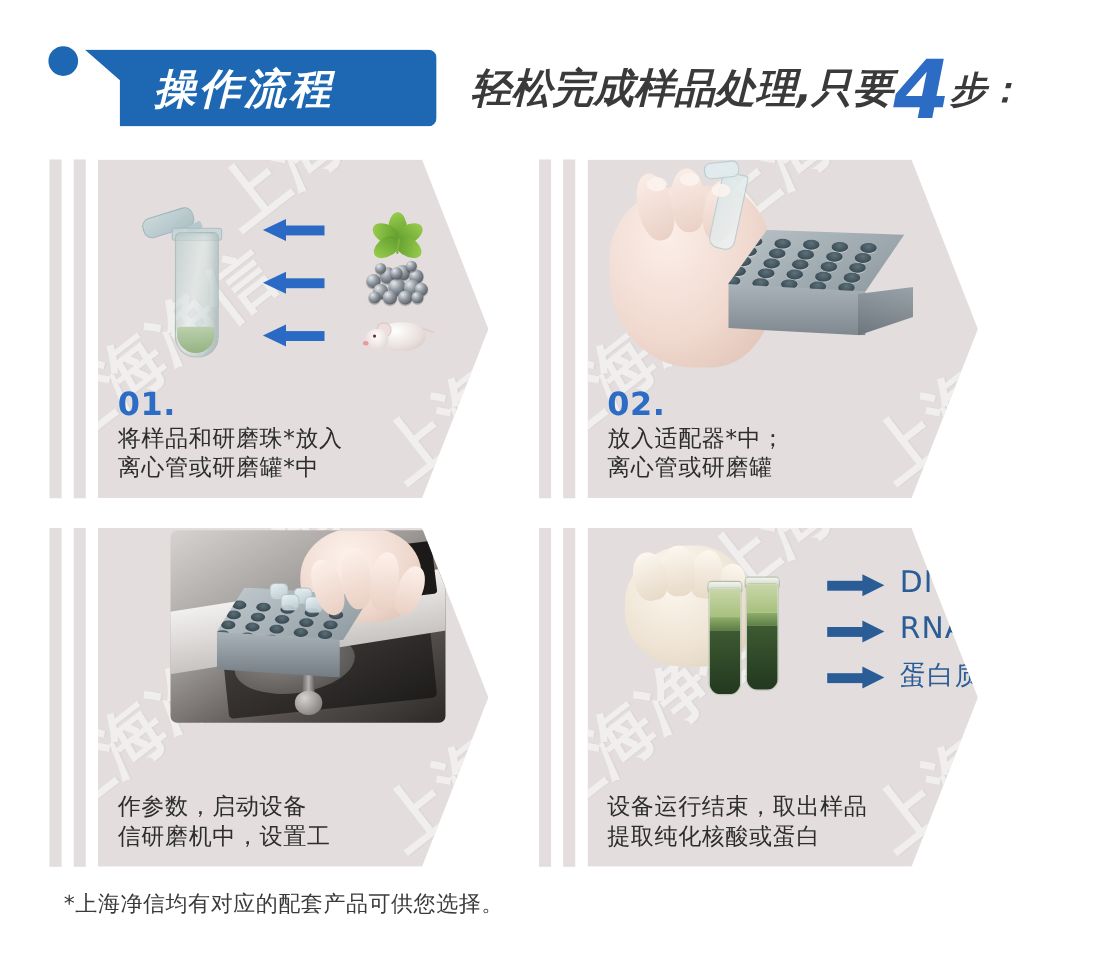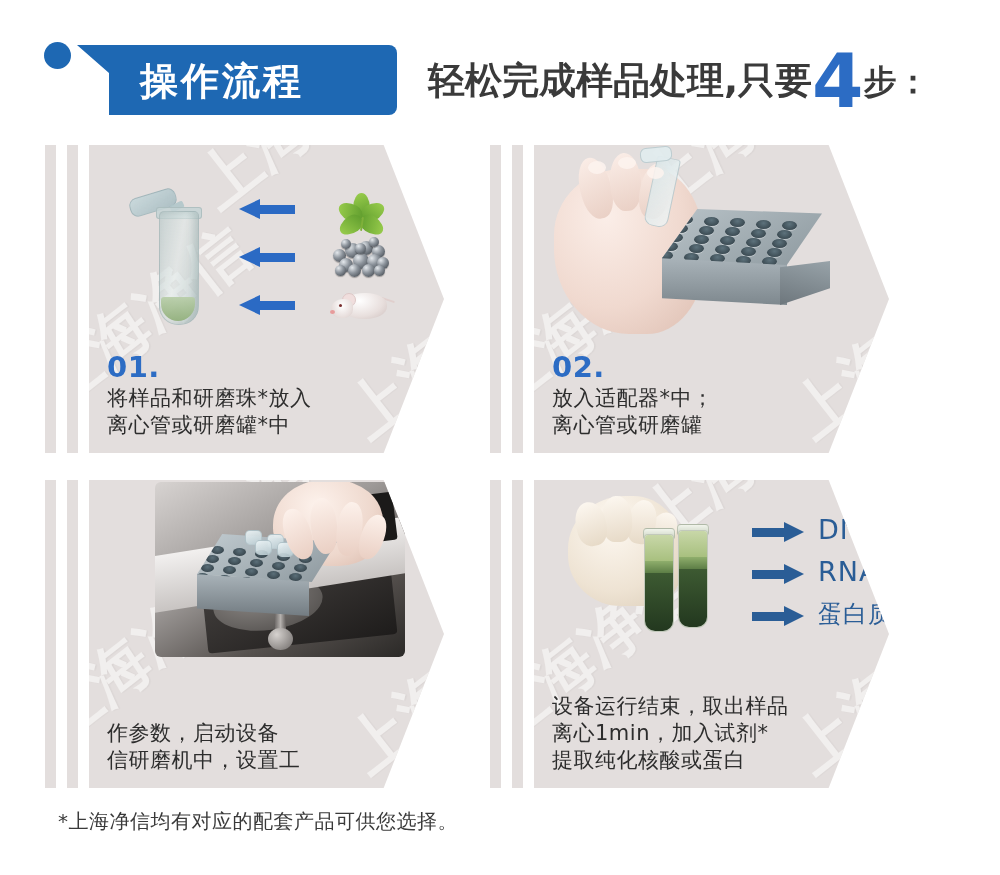--- a/index.html
+++ b/index.html
@@ -6,21 +6,21 @@
   body{
     width:1000px;height:875px;
     background:#ffffff;
     font-family:"DejaVu Sans","Liberation Sans",sans-serif;
     overflow:hidden;
     position:relative;
   }
   .page{position:relative;width:1000px;height:875px;}
 
   
-  .header{position:absolute;left:0;top:0;width:800px;height:140px;}
+  .header{position:absolute;left:0;top:0;width:800px;height:140px;font-style:italic;}
   .hdr-dot{
     position:absolute;left:44px;top:42px;width:27px;height:27px;
     border-radius:50%;background:#1e68b3;
   }
   .hdr-banner{
     position:absolute;left:77px;top:45px;width:320px;height:70px;
     background:#1e68b3;
     border-radius:0 8px 8px 8px;
     -webkit-clip-path:polygon(0 0,100% 0,100% 100%,10% 100%,10% 40%);
     clip-path:polygon(0 0,100% 0,100% 100%,10% 100%,10% 40%);
@@ -649,21 +649,20 @@
             <div class="arrow-right">
               <div class="shaft"></div>
                 <div class="head"></div>
             </div>
             <div class="out-label cn">蛋白质</div>
           </div>
         </div>
 
         <div class="step-body">
           <div class="step-line">设备运行结束，取出样品</div>
-          <div class="step-line">离心1min，加入试剂*</div>
           <div class="step-line">提取纯化核酸或蛋白</div>
         </div>
       </div>
     </div>
 
   </div>
 
   <div class="footer">*上海净信均有对应的配套产品可供您选择。</div>
 
 </div>

